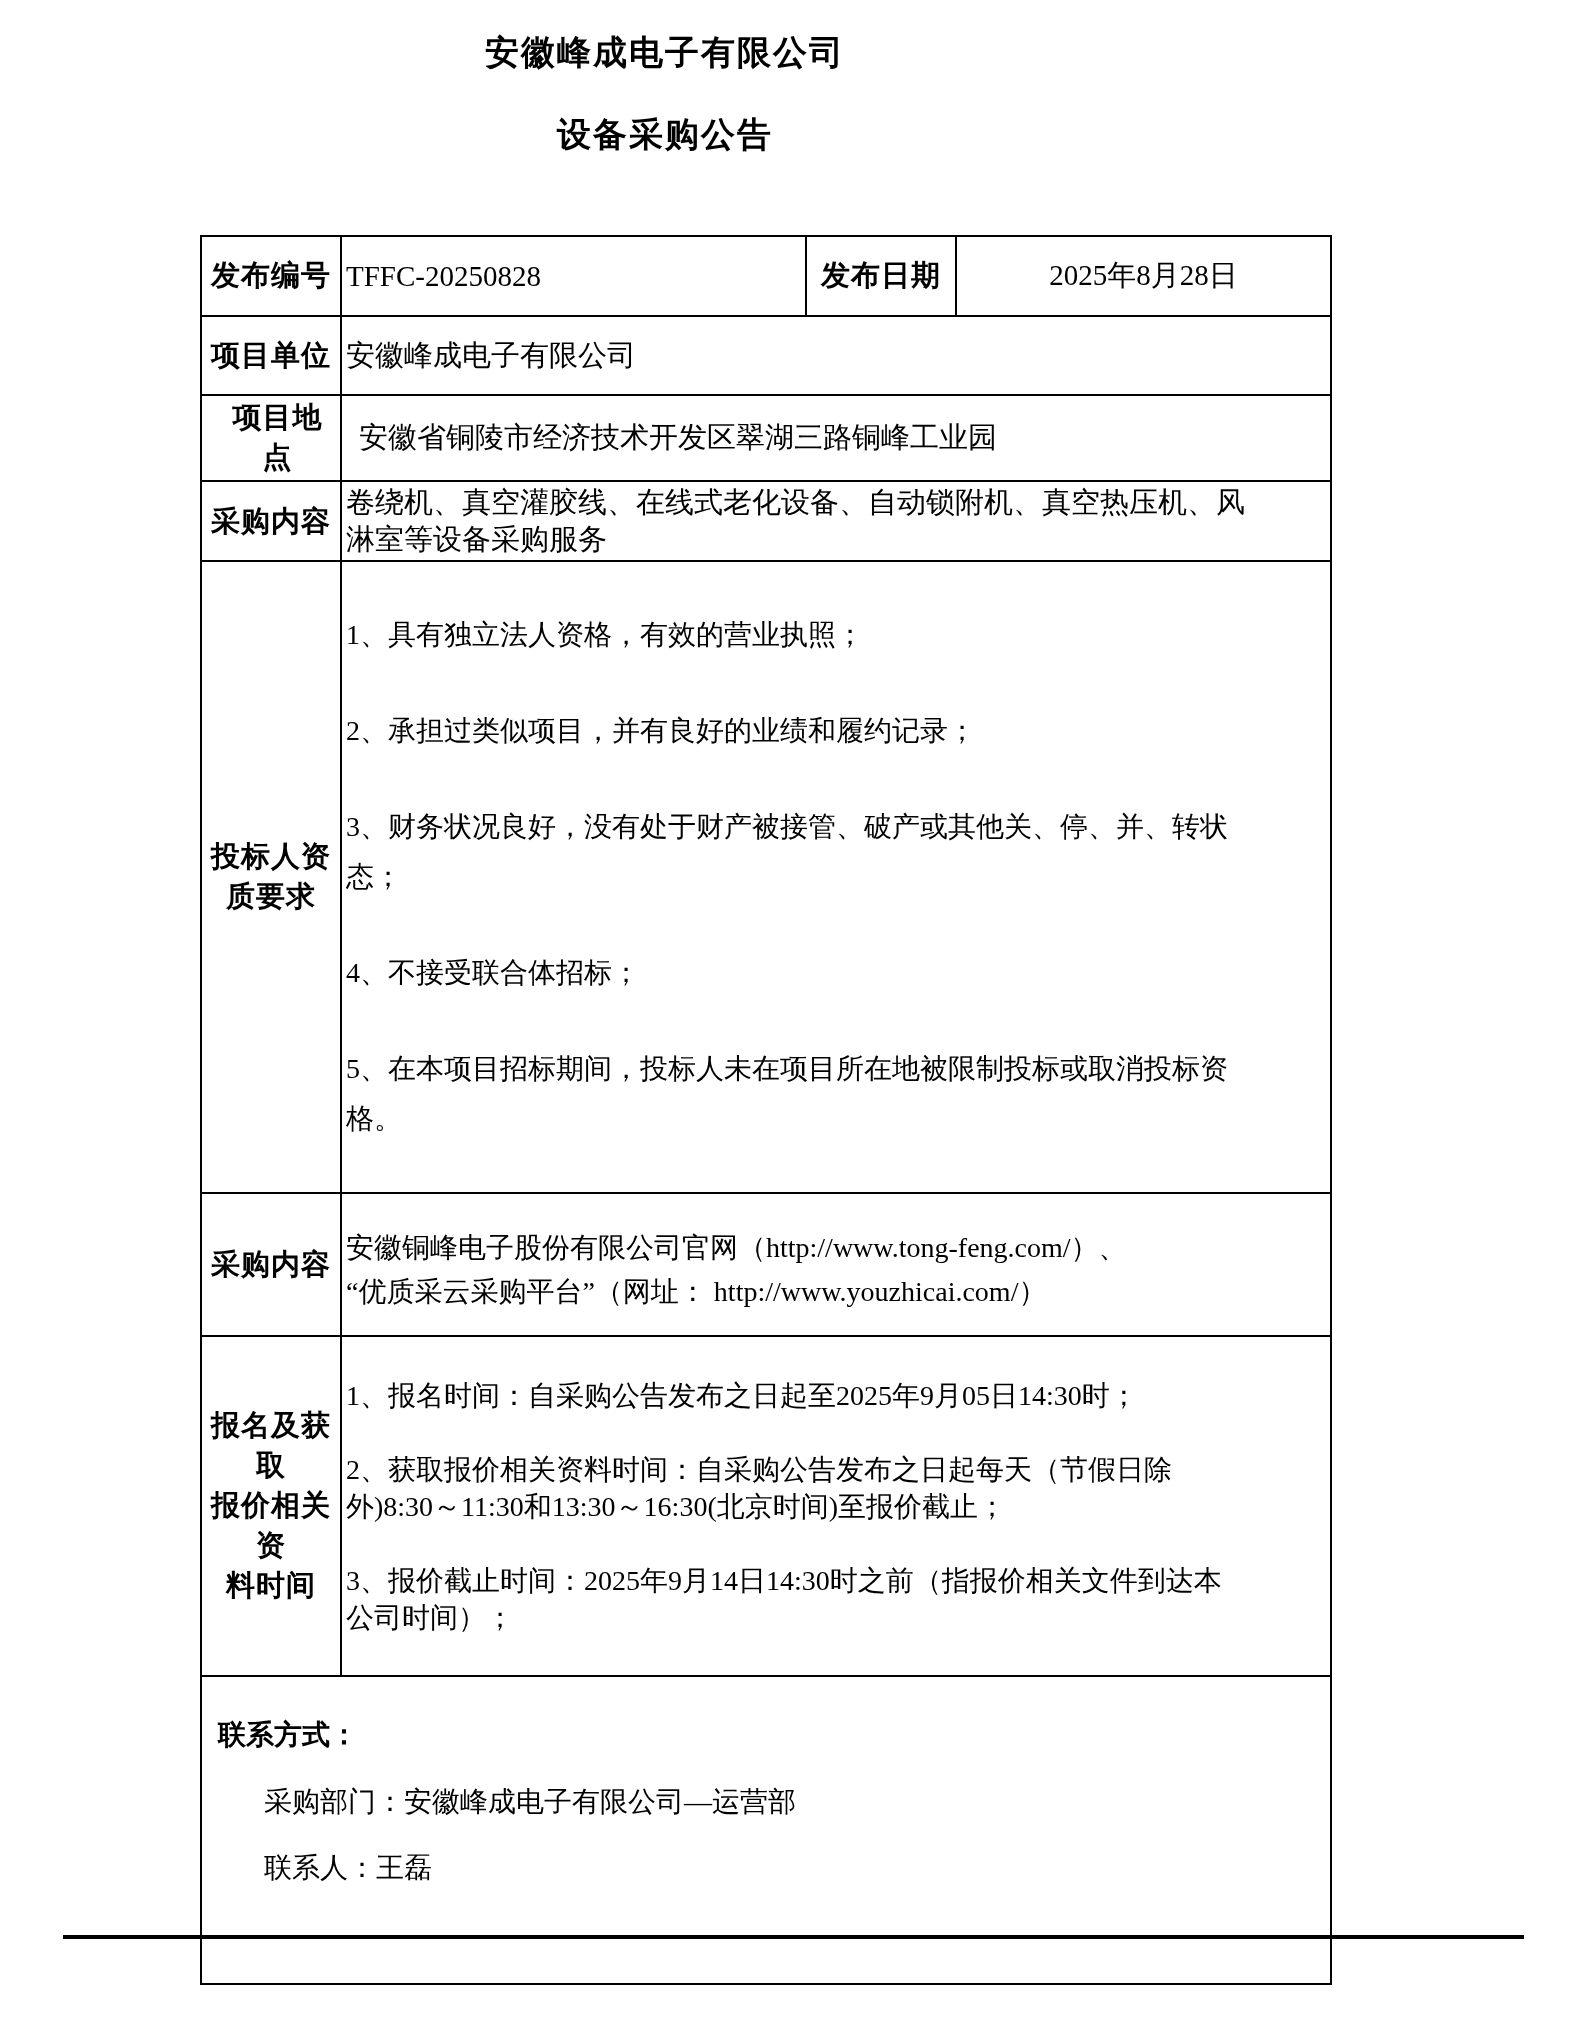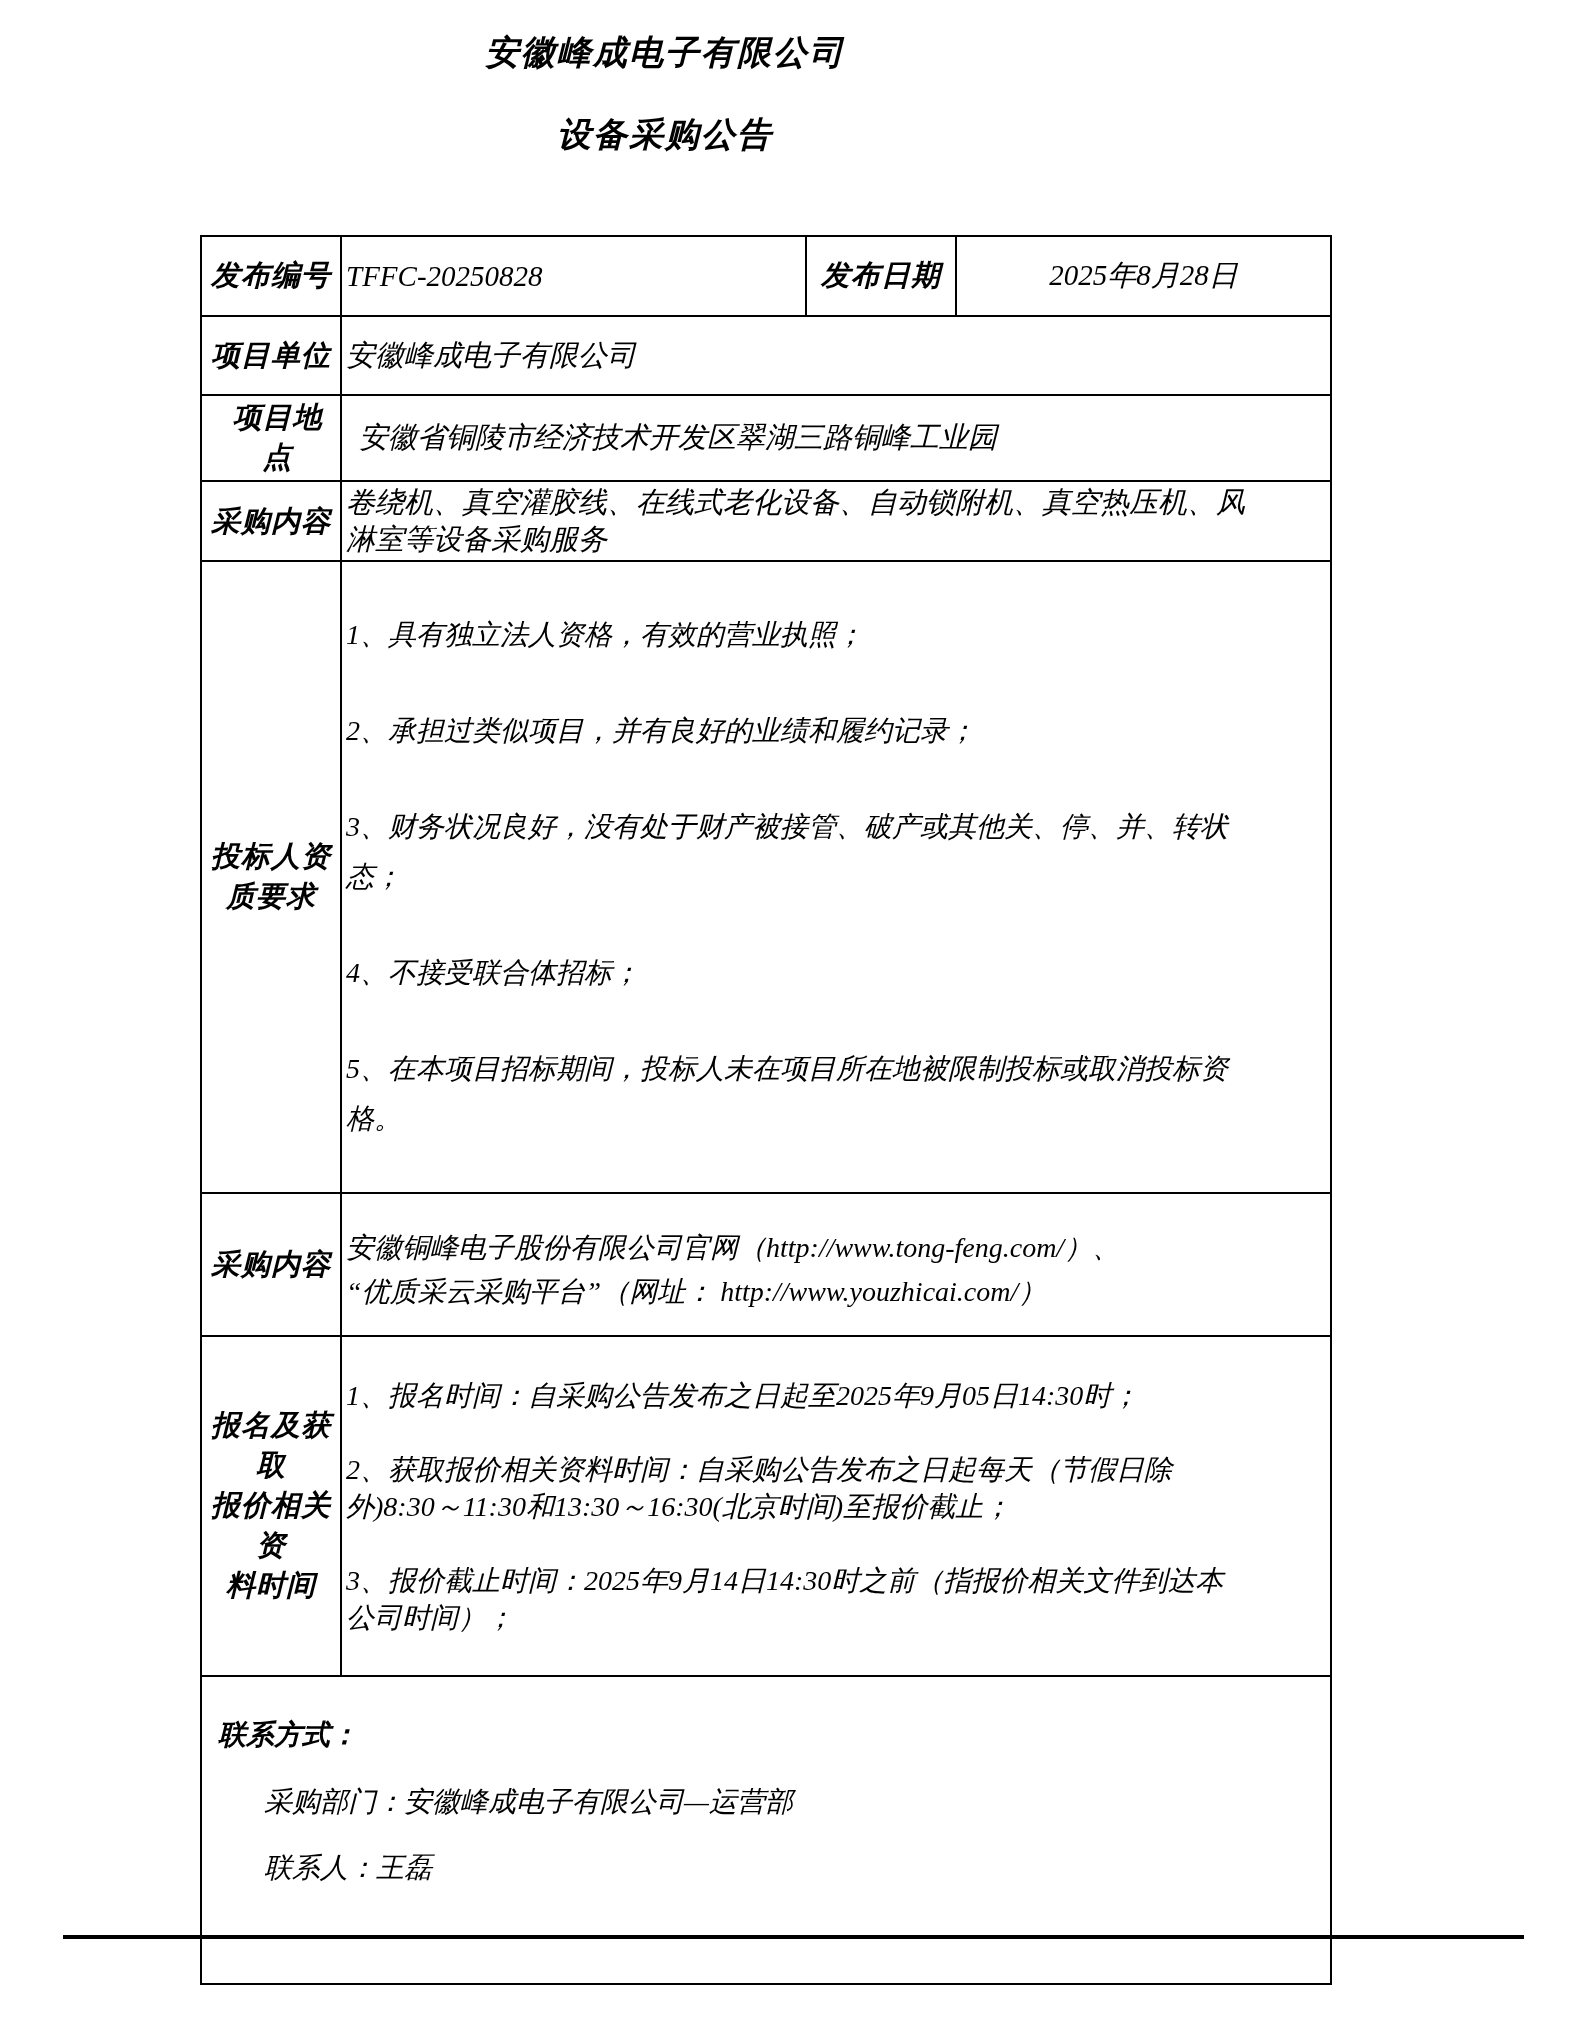--- a/index.html
+++ b/index.html
@@ -4,21 +4,20 @@
 <style>
   html,body { margin:0; padding:0; background:#ffffff; }
   .page {
     position: relative;
     width: 1587px;
     height: 2043px;
     background: #ffffff;
     color: #000000;
     font-family: "Liberation Serif", serif;
     overflow: hidden;
-    font-style: italic;
   }
   .heading-block {
     position: absolute;
     left: 200px;
     top: 0;
     width: 930px;
     text-align: center;
   }
   .doc-title {
     margin: 30px 0 0 0;

